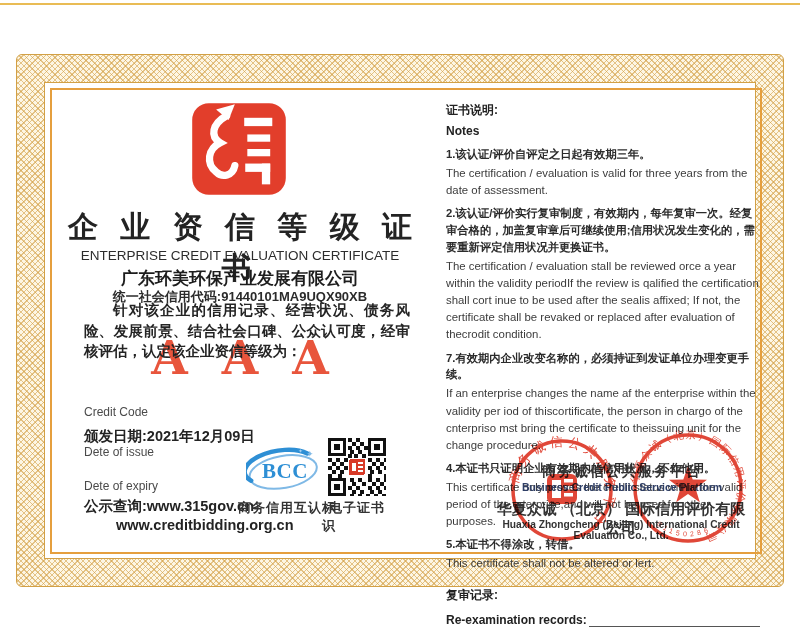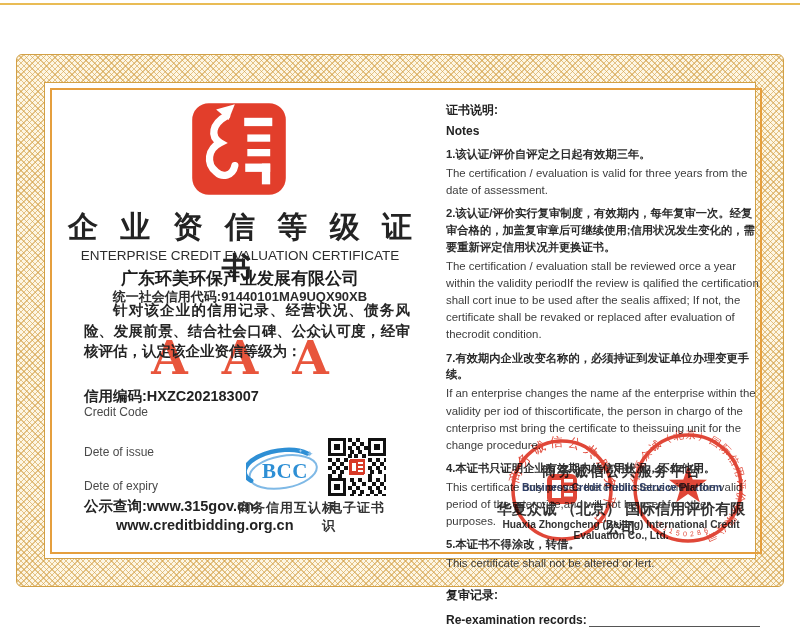--- a/index.html
+++ b/index.html
@@ -104,22 +104,22 @@
     </svg>
   </div>
 
   <div class="z title-en">ENTERPRISE CREDIT EVALUATION CERTIFICATE</div>
   <div class="z title-cn">企 业 资 信 等 级 证 书</div>
   <div class="z company">广东环美环保产业发展有限公司</div>
   <div class="z uscc">统一社会信用代码:91440101MA9UQX90XB</div>
   <div class="z rating">AAA</div>
   <div class="z statement">针对该企业的信用记录、经营状况、债务风险、发展前景、结合社会口碑、公众认可度，经审核评估，认定该企业资信等级为：</div>
 
-  <div class="z fld" style="top:387px">信用编码:HXZC202183007</div>
   <div class="z fld-en" style="top:405px">Credit Code</div>
+  <div class="z fld" style="top:427px">颁发日期:2021年12月09日</div>
   <div class="z fld-en" style="top:445px">Dete of issue</div>
   <div class="z fld-en" style="top:479px">Dete of expiry</div>
   <div class="z fld" style="top:497px">公示查询:www.315gov.cn</div>
   <div class="z fld query2" style="top:517px">www.creditbidding.org.cn</div>
 
   <div class="z bcc-logo">
     <svg viewBox="0 0 74 46" width="74" height="46" aria-hidden="true">
       <g transform="rotate(-10 37 24)">
         <ellipse cx="37" cy="25" rx="34" ry="16" fill="none" stroke="#7fb9e6" stroke-width="2"></ellipse>
         <path d="M4 28 A34 16 0 0 1 64 11" fill="none" stroke="#2E8FD5" stroke-width="4.5" stroke-linecap="round"></path>

